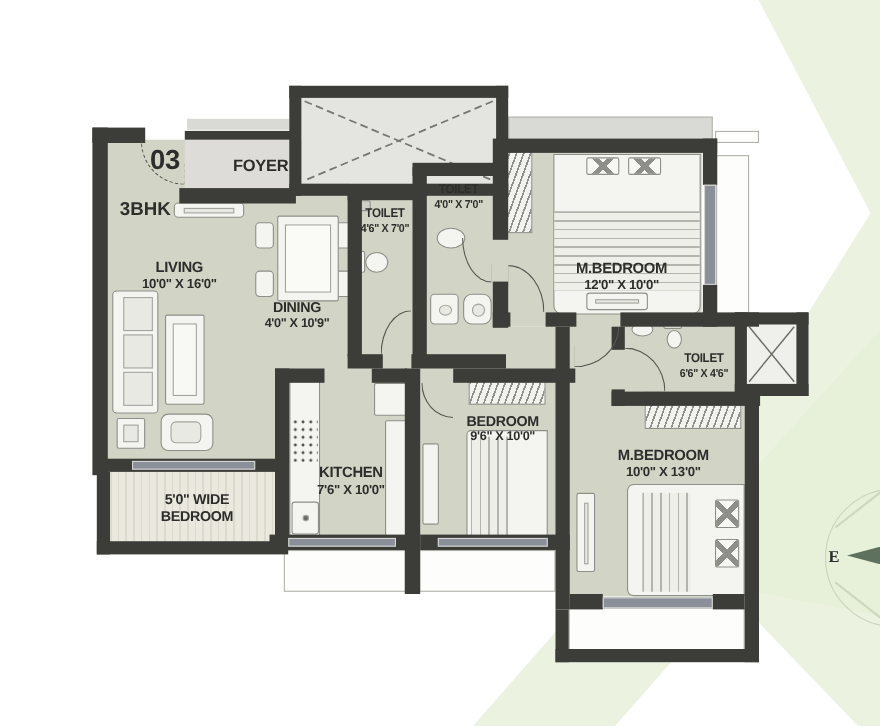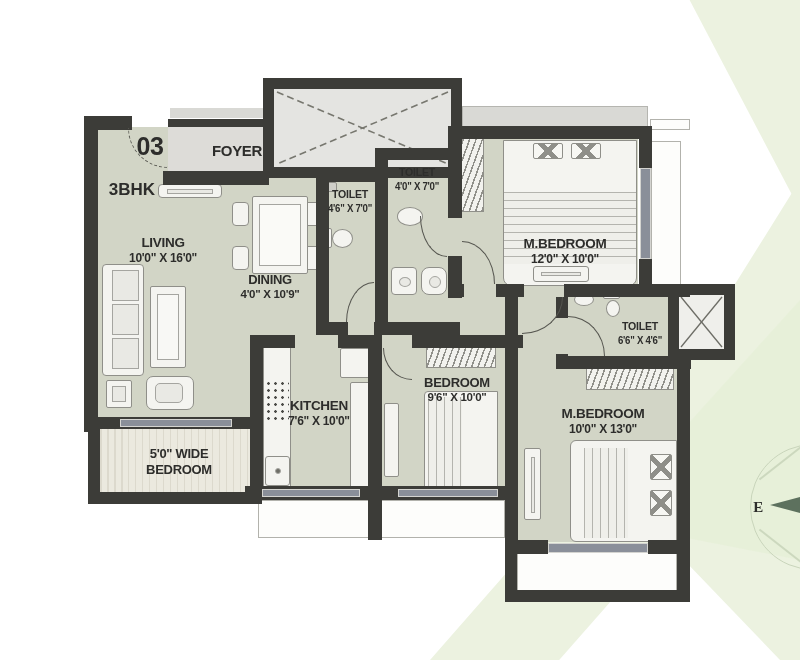--- a/index.html
+++ b/index.html
@@ -238,21 +238,21 @@
     <div class="dim" style="font-size:12px;">12'0" X 10'0"</div>
   </div>
   <div class="lbl" style="left:640px;top:320px;font-size:11.5px;transform:translateX(-50%) scaleX(.92);">
     <div>TOILET</div>
     <div class="dim" style="font-size:10.5px;">6'6" X 4'6"</div>
   </div>
   <div class="lbl" style="left:426px;top:375px;font-size:13px;margin-left:31px;">
     <div>BEDROOM</div>
     <div class="dim" style="font-size:11.5px;">9'6" X 10'0"</div>
   </div>
-  <div class="lbl" style="left:319px;top:398px;font-size:13.5px;">
+  <div class="lbl" style="left:319px;top:422px;font-size:13.5px;">
     <div>KITCHEN</div>
     <div class="dim" style="font-size:12px;">7'6" X 10'0"</div>
   </div>
   <div class="lbl" style="left:603px;top:406px;font-size:13.5px;">
     <div>M.BEDROOM</div>
     <div class="dim" style="font-size:12px;">10'0" X 13'0"</div>
   </div>
   <div class="lbl" style="left:179px;top:446px;font-size:13px;">
     <div>5'0" WIDE</div>
     <div>BEDROOM</div>

